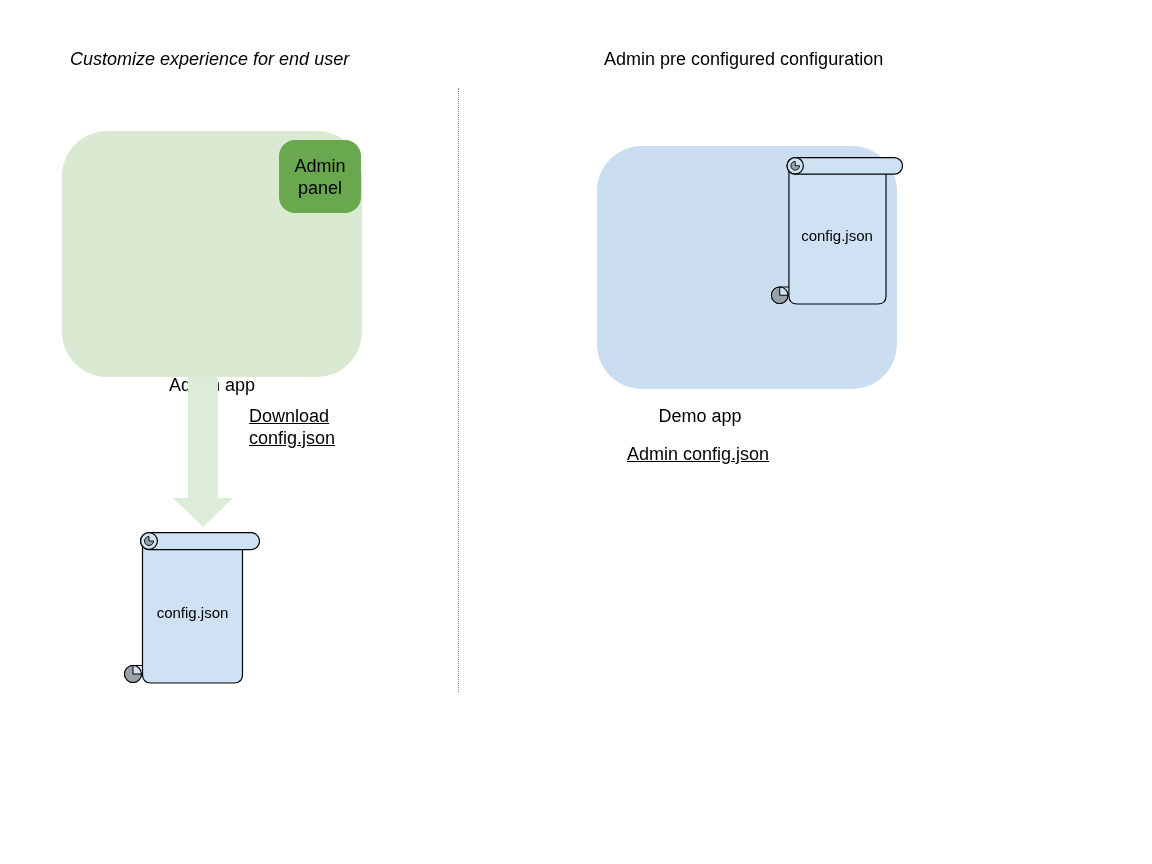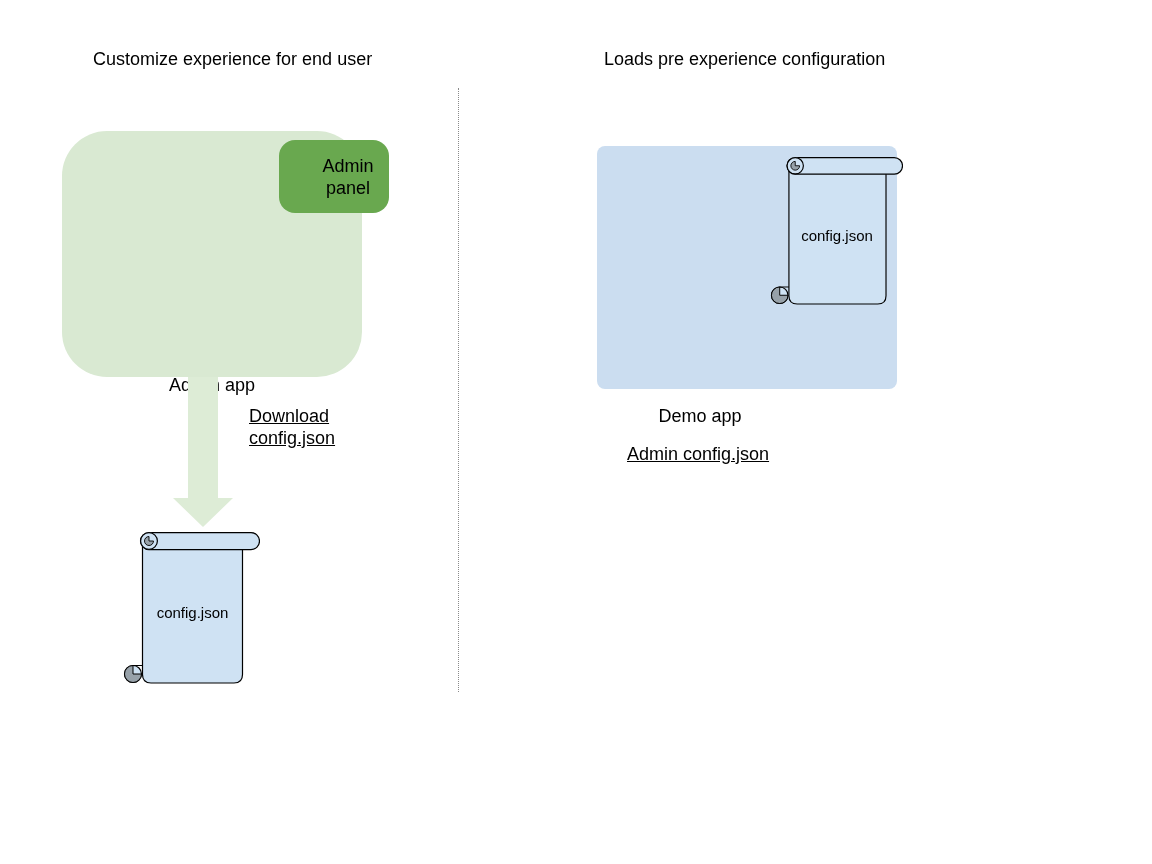--- a/index.html
+++ b/index.html
@@ -19,43 +19,43 @@
   .app-box{border-radius:45px;}
   .admin-app{left:62px;top:131px;width:300px;height:246px;background:var(--admin_fill);}
   .app-label{
     font-size:18px;line-height:22px;text-align:center;white-space:nowrap;
   }
   .admin-app .app-label{left:0;top:243px;width:300px;}
   .admin-panel{
     left:217px;top:9px;width:82px;height:73px;border-radius:16px;
     background:var(--panel_fill);
     display:flex;align-items:center;justify-content:center;text-align:center;
-    font-size:18px;line-height:22px;padding-left:28px;
+    font-size:18px;line-height:22px;
   }
-  .demo-app{left:597px;top:146px;width:300px;height:243px;background:var(--demo_fill);border-radius:8px;}
+  .demo-app{left:597px;top:146px;width:300px;height:243px;background:var(--demo_fill);}
   .demo-app .app-label{left:0;top:259px;width:206px;}
   .arrow-wrap{left:173px;top:377px;width:60px;height:150px;}
   .dl-caption{left:249px;top:405px;}
   .loads-caption{left:627px;top:443px;}
   .scroll{width:137px;height:152px;}
   .scroll-left{left:123px;top:532px;}
   .scroll-right{left:770px;top:157px;width:133px;height:148px;}
   .scroll svg{display:block;width:100%;height:100%;}
   .scroll-label{
     position:absolute;text-align:center;font-size:15px;line-height:18px;white-space:nowrap;
   }
   .scroll-left .scroll-label{left:19px;width:101px;top:72px;}
   .scroll-right .scroll-label{left:16px;width:102px;top:70px;}
 </style>
 </head>
 <body>
 
-<div class="abs title" style="left:93px;top:48px;">Customize experience for end user</div>
+<div class="abs title" style="left:70px;top:48px;font-style:italic;">Customize experience for end user</div>
 
-<div class="abs title" style="left:604px;top:48px;">Loads pre experience configuration</div>
+<div class="abs title" style="left:604px;top:48px;">Admin pre configured configuration</div>
 
 <div class="abs divider"></div>
 
 <div class="abs app-box admin-app">
   <div class="abs app-label">Admin app</div>
   <div class="abs admin-panel">
     <span>Admin panel</span>
   </div>
 </div>
 

